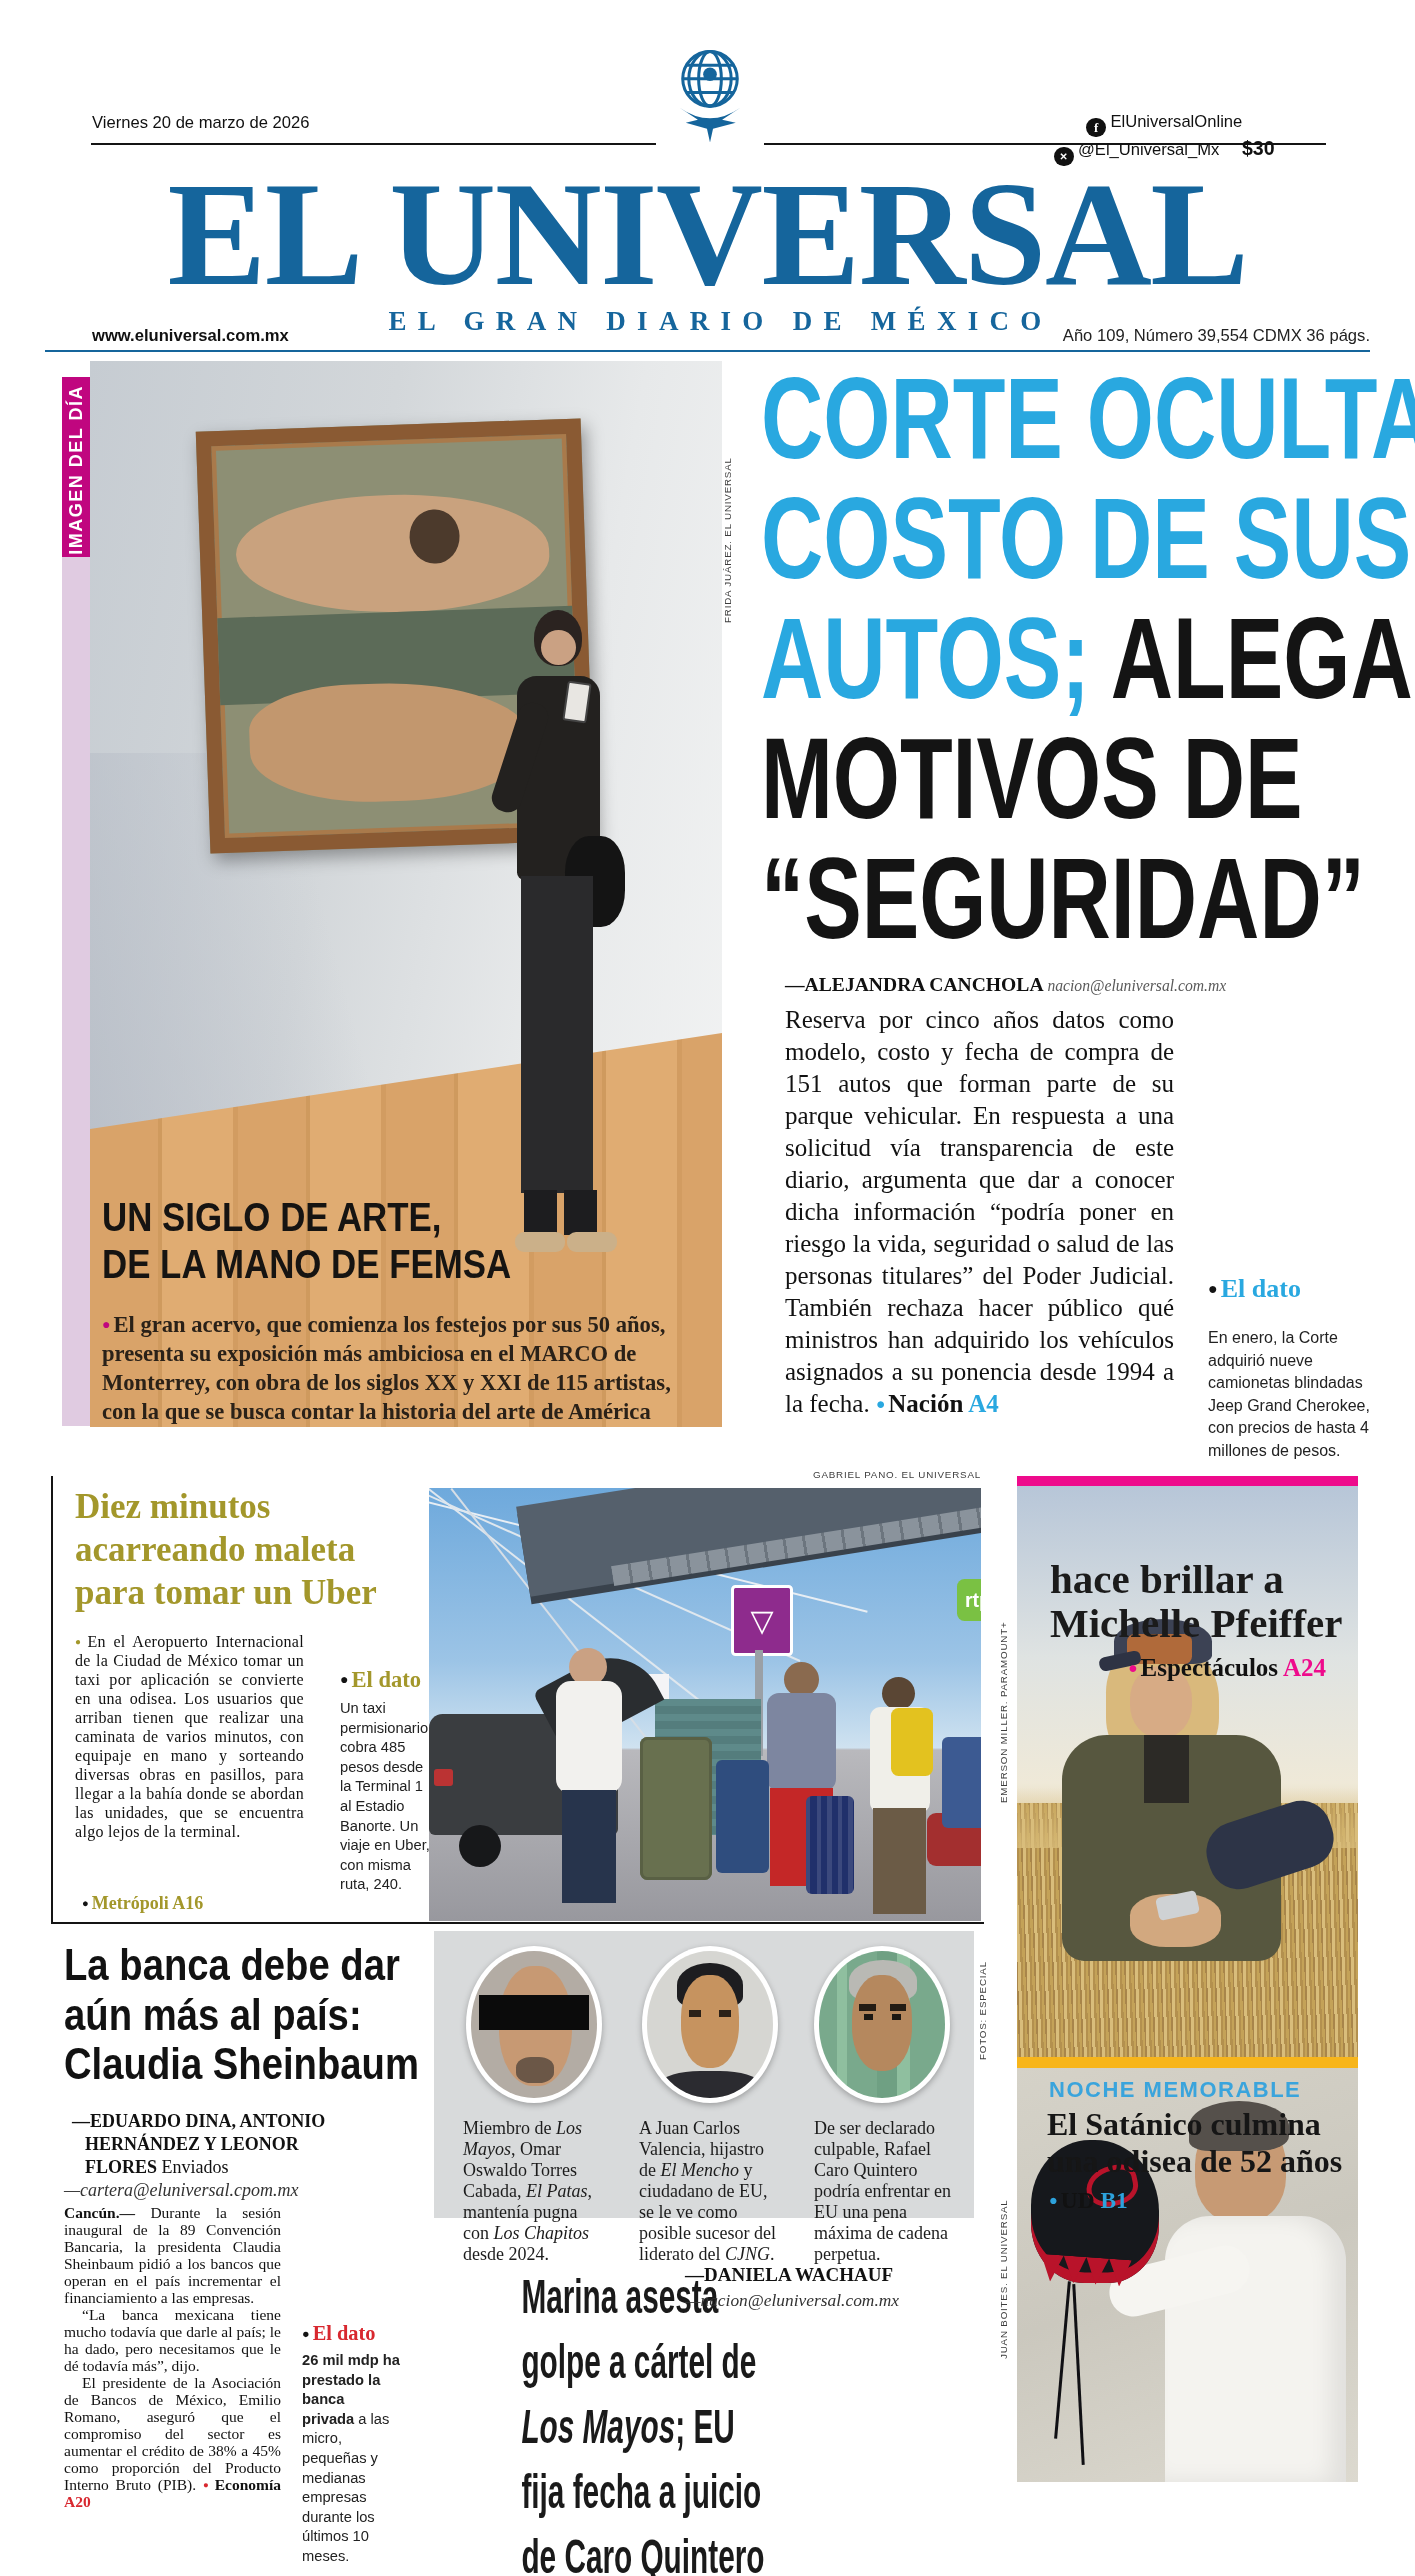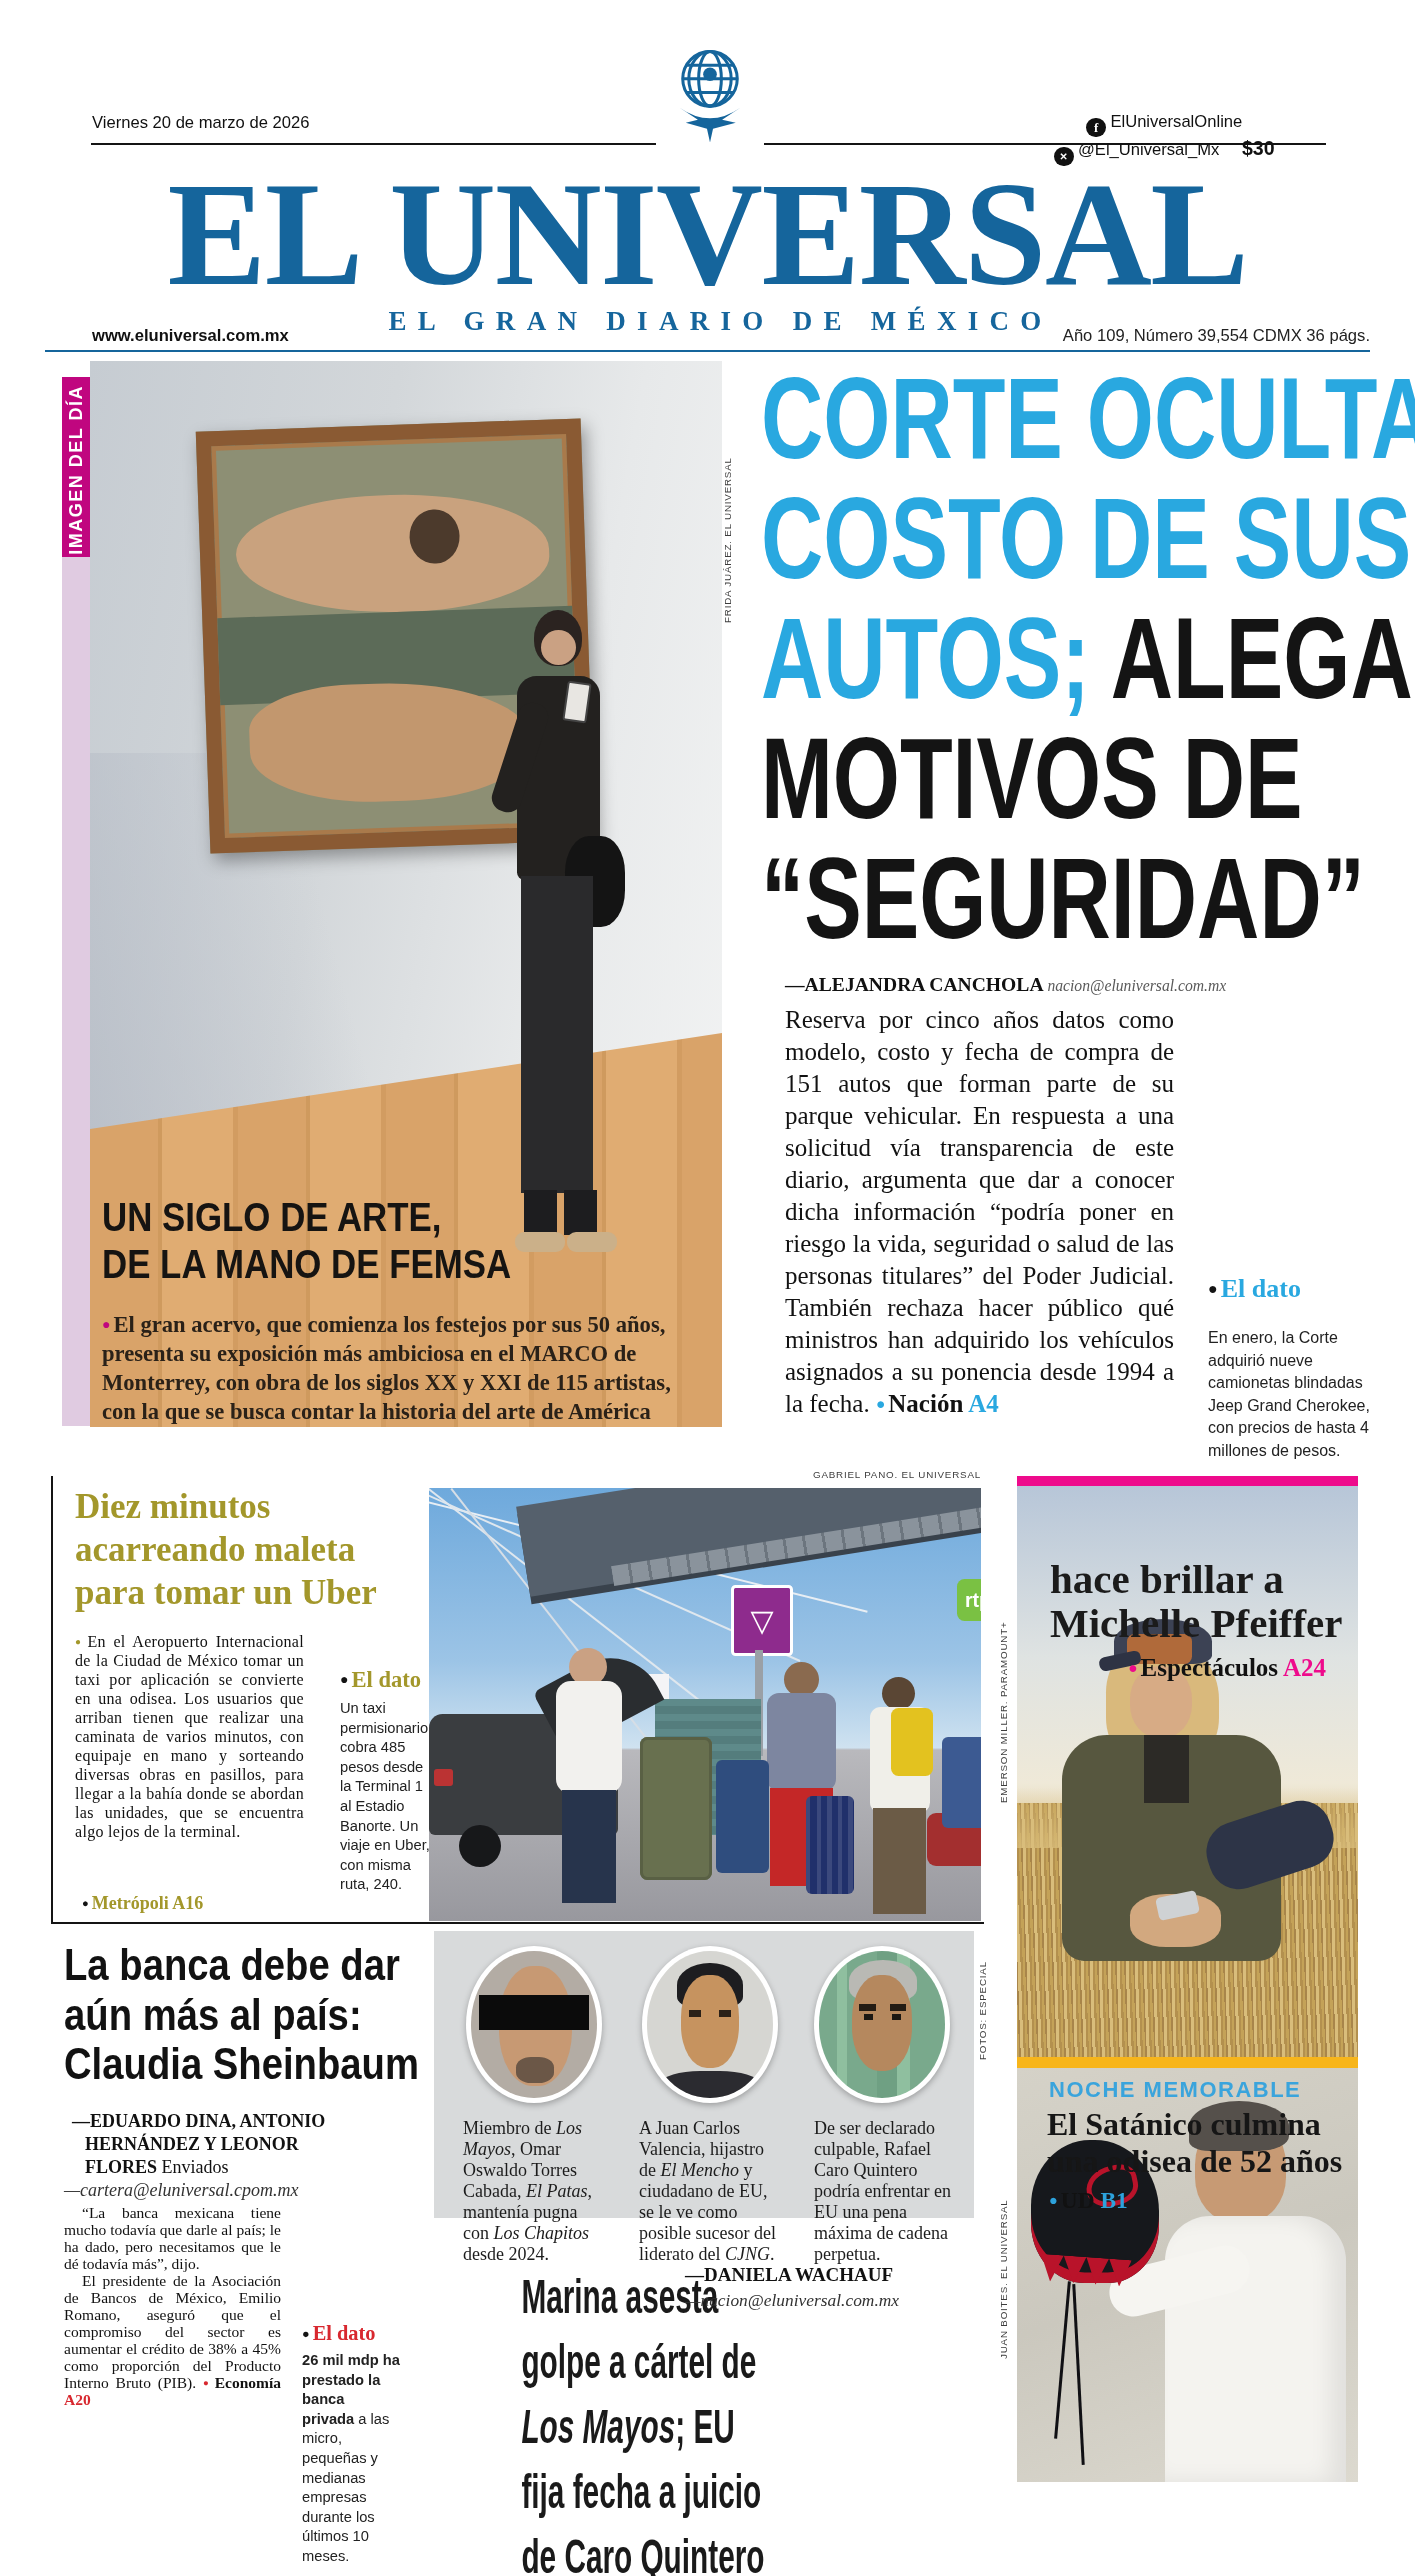--- a/index.html
+++ b/index.html
@@ -286,20 +286,21 @@
   <div class="abs cond" style="left:64px;top:1940px;font-size:45px;line-height:50px;transform:scaleX(.85);color:#121212;">La banca debe dar</div>
   <div class="abs cond" style="left:64px;top:1990px;font-size:45px;line-height:50px;transform:scaleX(.85);color:#121212;">aún más al país:</div>
   <div class="abs cond" style="left:64px;top:2039px;font-size:45px;line-height:50px;transform:scaleX(.85);color:#121212;">Claudia Sheinbaum</div>
 
   <div class="abs serif" style="left:72px;top:2110px;font-size:18px;line-height:22.6px;font-weight:bold;">—EDUARDO DINA, ANTONIO</div>
   <div class="abs serif" style="left:85px;top:2133px;font-size:18px;line-height:22.6px;font-weight:bold;">HERNÁNDEZ Y LEONOR</div>
   <div class="abs serif" style="left:85px;top:2156px;font-size:18px;line-height:22.6px;"><span class="sg-b">FLORES </span><span>Enviados</span></div>
   <div class="abs serif" style="left:64px;top:2180px;font-size:18px;font-style:italic;color:#333;">—cartera@eluniversal.cpom.mx</div>
 
   <div class="abs serif just" style="left:64px;top:2204px;width:217px;font-size:15.5px;line-height:17px;">
+    <div><span class="sg-b">Cancún.—</span><span> Durante la sesión inaugural de la 89 Convención Bancaria, la presidenta Claudia Sheinbaum pidió a los bancos que operan en el país incrementar el financiamiento a las empresas.</span></div>
     <div style="text-indent:18px;"><span>“La banca mexicana tiene mucho todavía que darle al país; le ha dado, pero necesitamos que le dé todavía más”, dijo.</span></div>
     <div style="text-indent:18px;"><span>El presidente de la Asociación de Bancos de México, Emilio Romano, aseguró que el compromiso del sector es aumentar el crédito de 38% a 45% como proporción del Producto Interno Bruto (PIB).  </span><span class="sg-red sg-bsm">●</span><span class="sg-b">Economía </span><span class="sg-b sg-red">A20</span></div>
   </div>
 
   <div class="abs" style="left:302px;top:2322px;width:98px;">
     <div class="serif eldato-h" style="font-size:20.4px;"><span class="sg-blk sg-bsm">●</span><span class="sg-b sg-red">El dato</span></div>
     <div class="eldato-b" style="margin-top:6px;font-size:14.7px;line-height:19.6px;"><span class="sg-b">26 mil mdp ha prestado la banca privada </span><span>a las micro, pequeñas y medianas empresas durante los últimos 10 meses.</span></div>
   </div>
 </div>
 

